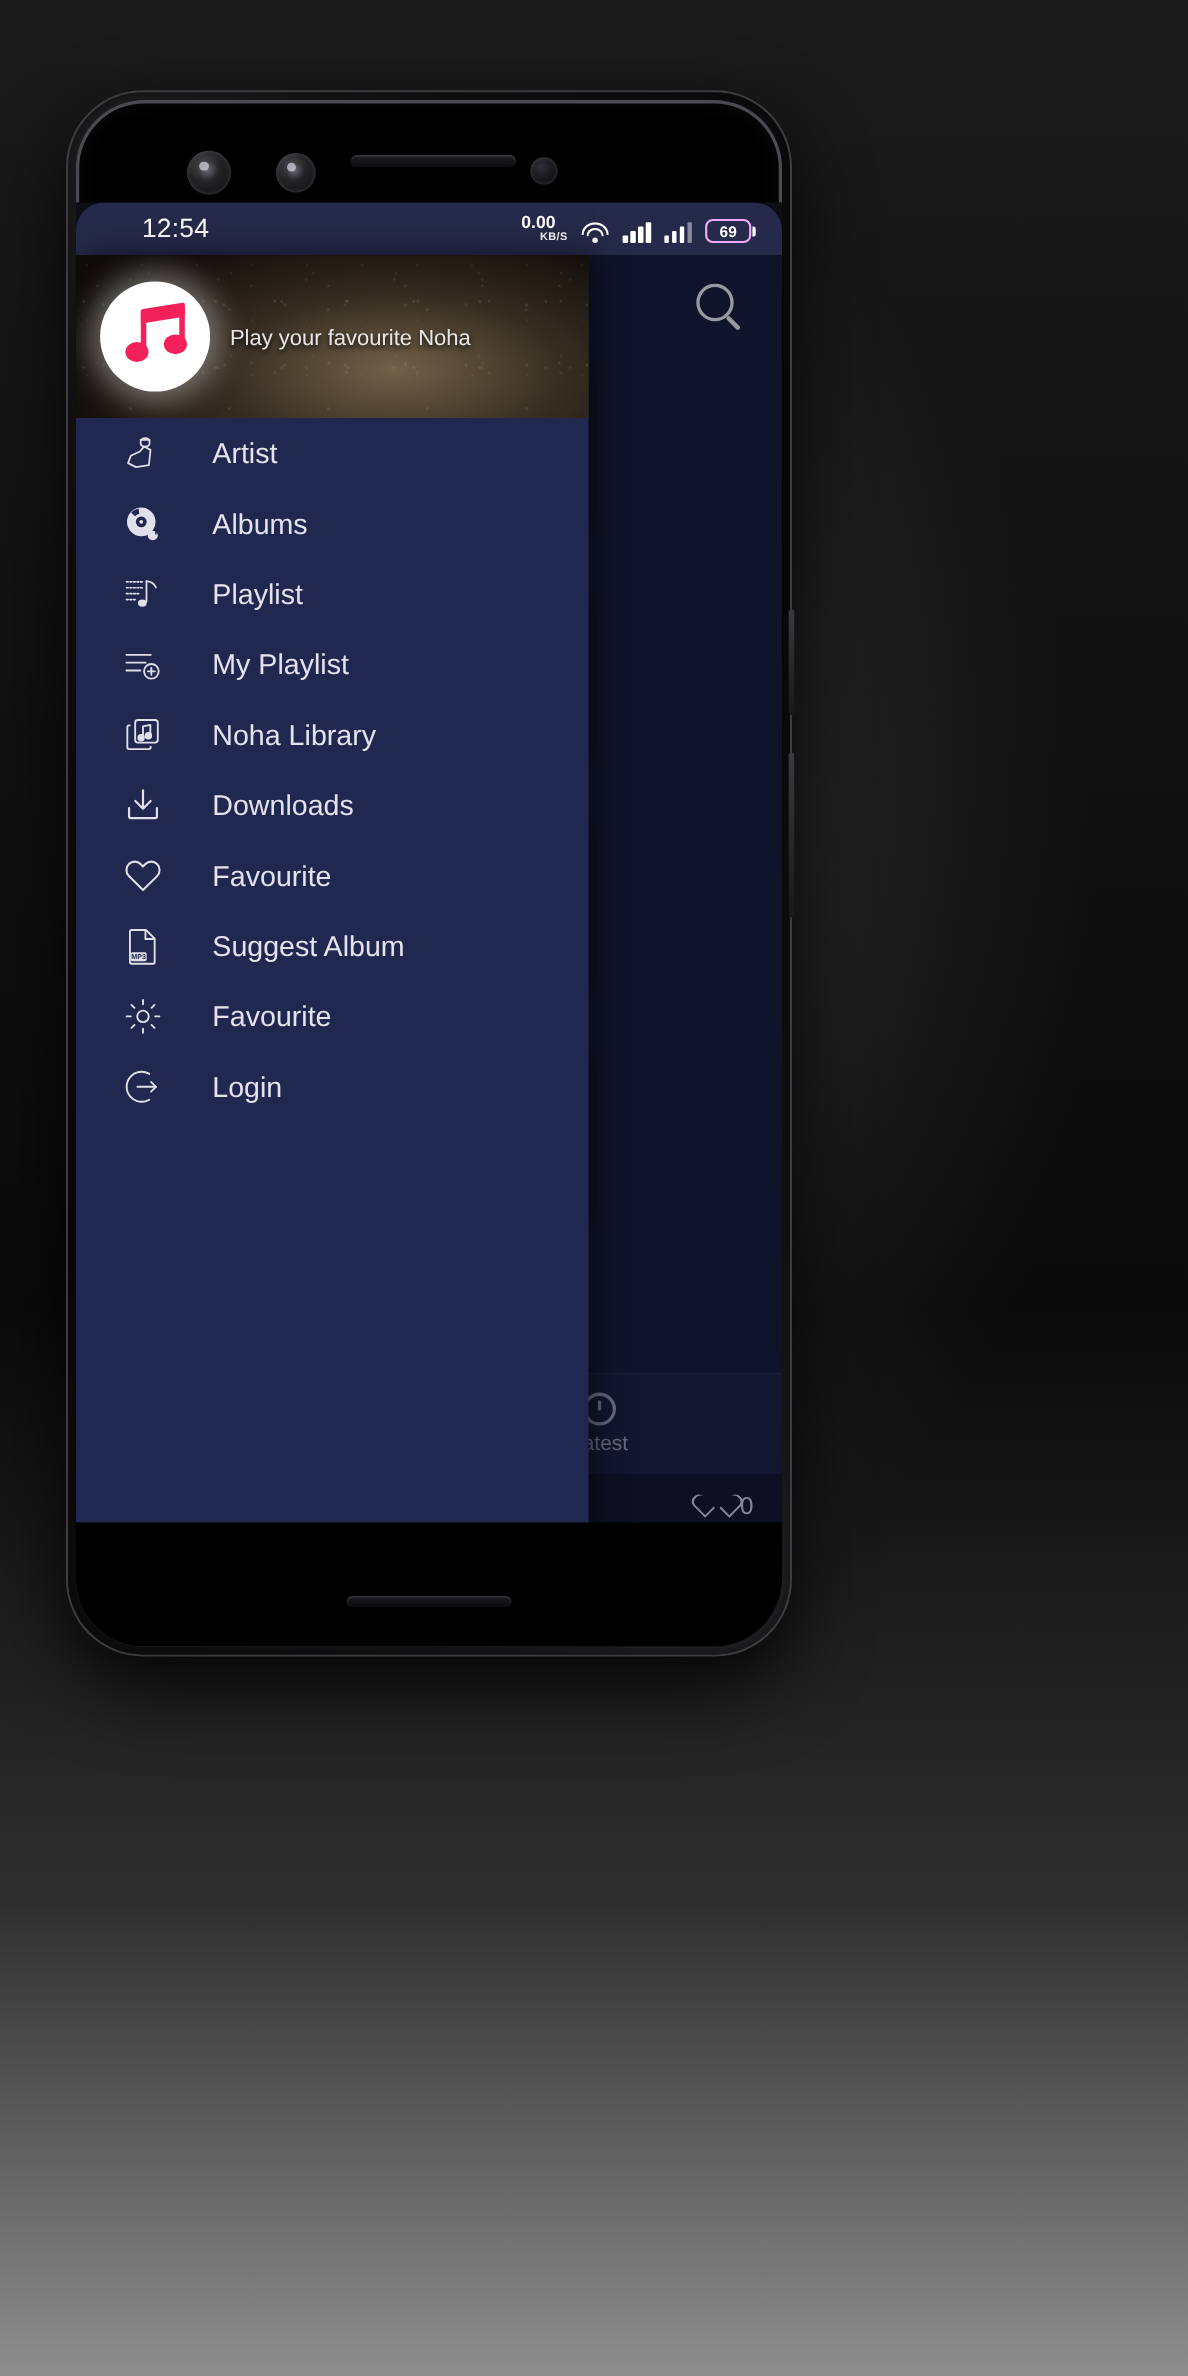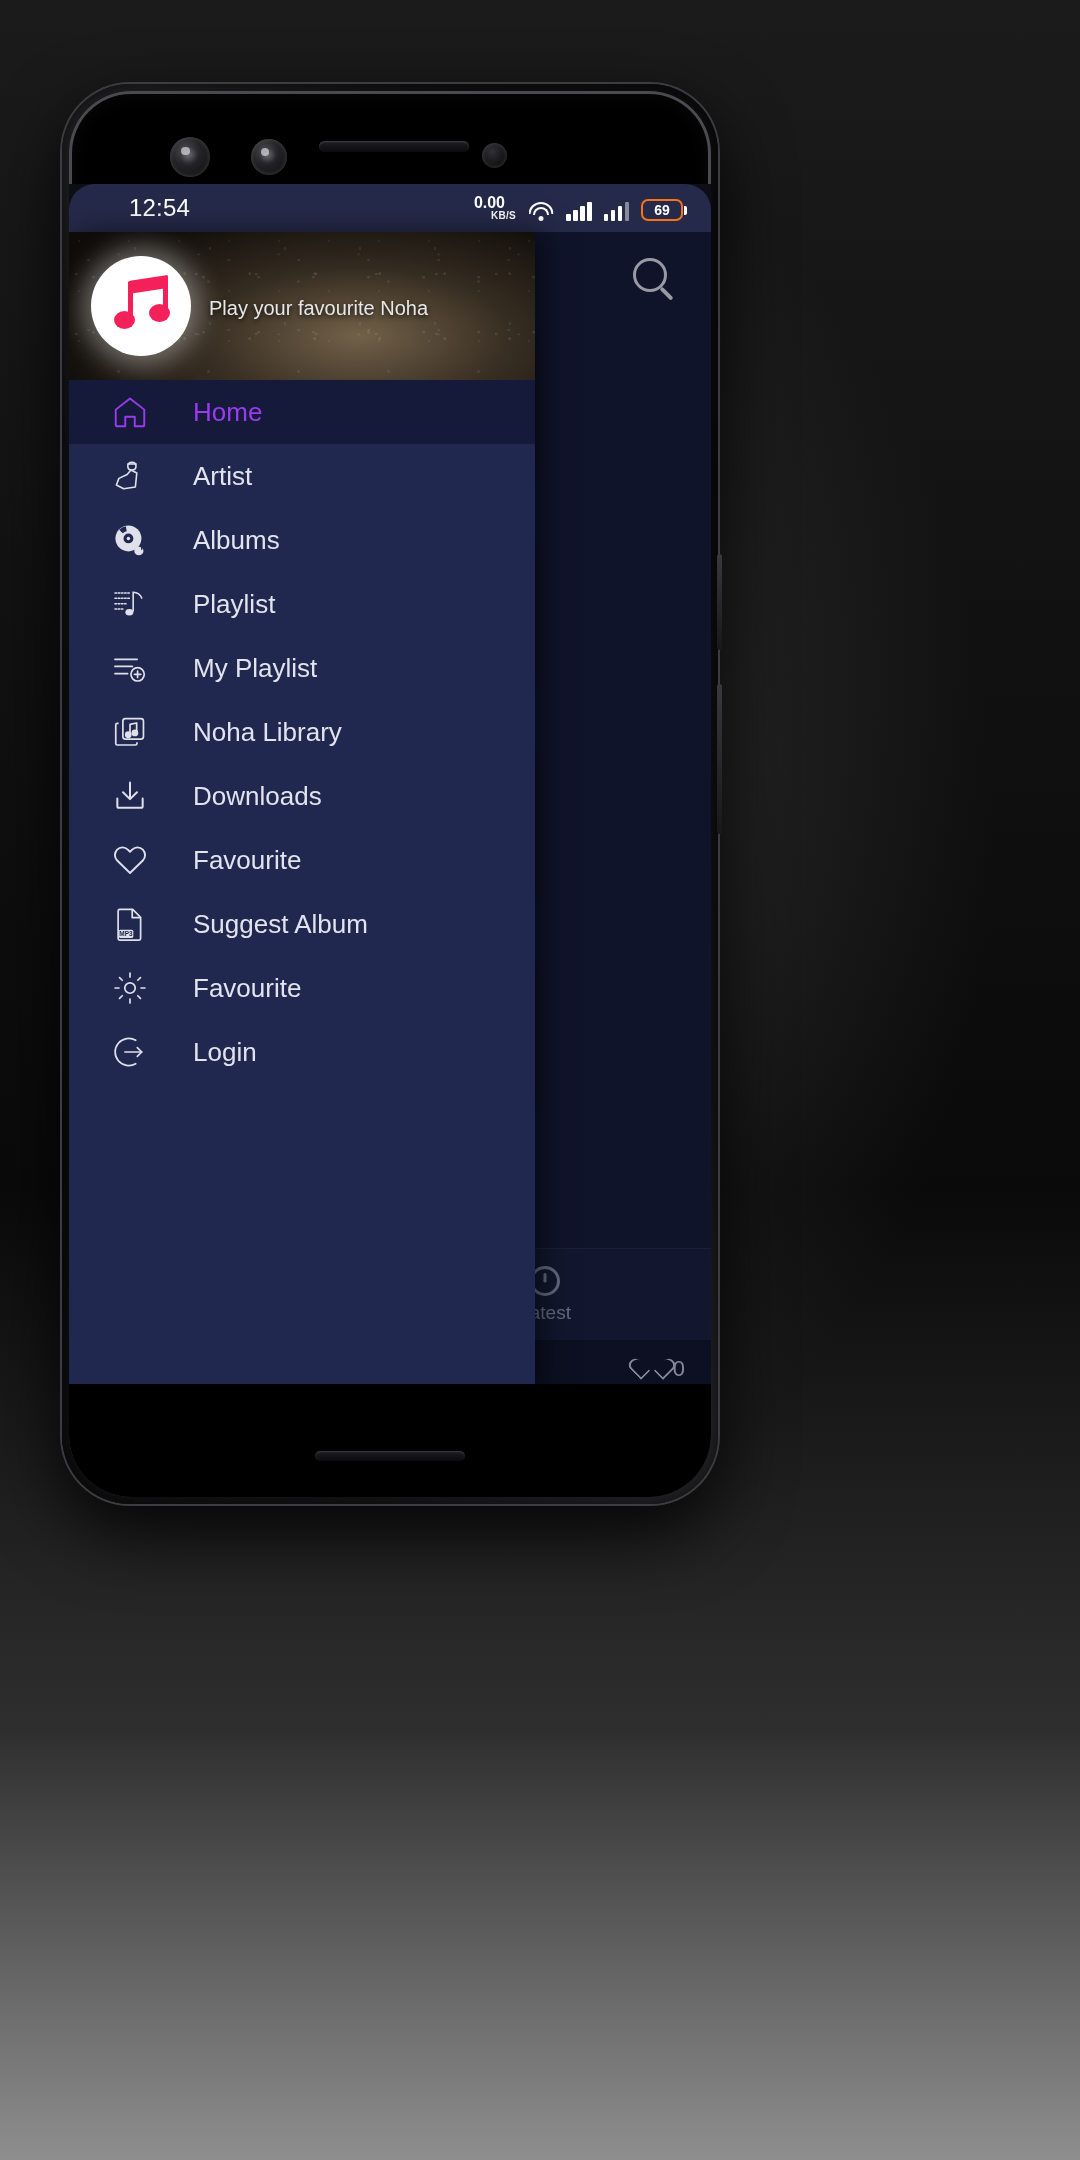--- a/index.html
+++ b/index.html
@@ -80,21 +80,21 @@
   .wifi .dot{ position:absolute; left:50%; bottom:0; transform:translateX(-50%);
     width:5px; height:5px; border-radius:50%; background:#fff; border:none; }
   .bars{ display:flex; align-items:flex-end; gap:2.5px; height:20px; }
   .bars span{ width:4.5px; background:#fff; border-radius:1px; }
   .bars span:nth-child(1){ height:7px; }
   .bars span:nth-child(2){ height:11px; }
   .bars span:nth-child(3){ height:15px; }
   .bars span:nth-child(4){ height:19px; }
   .bars.faded span:nth-child(4){ background:rgba(255,255,255,.45); }
   .batt{ display:flex; align-items:center; }
-  .batt .shell{ width:42px; height:22px; border:2px solid #f97316; border-radius:7px;
+  .batt .shell{ width:42px; height:22px; border:2px solid #f0abfc; border-radius:7px;
     display:flex; align-items:center; justify-content:center; font-size:14px; font-weight:700; color:#fff; }
   .batt .tip{ width:3px; height:9px; background:#fff; border-radius:0 2px 2px 0; margin-left:1px; }
 
   
   .app{ position:absolute; left:0; top:48px; width:642px; height:1166px; background:#181d3a; }
   .app-topbar{ height:95px; display:flex; align-items:center; justify-content:flex-end; padding-right:34px; }
   .search-icon{ width:44px; height:44px; position:relative; }
   .search-icon .ring{ position:absolute; left:0; top:0; width:34px; height:34px;
     border:3.5px solid #e9e9f2; border-radius:50%; }
   .search-icon .handle{ position:absolute; left:28px; top:28px; width:16px; height:3.6px;
@@ -356,28 +356,20 @@
                   <div class="h2"></div>
               </div>
             </div>
             <div class="dh-text">
               <div class="dh-sub">Play your favourite Noha</div>
             </div>
           </div>
 
           <div class="menu">
 
-            <div class="menu-item active">
-              <span class="mi-icon">
-                <svg class="ic" width="38" height="38" viewBox="0 0 24 24" fill="none" stroke="#9b3bf0" stroke-width="1.9" stroke-linecap="round" stroke-linejoin="round">
-                  <path d="M3 10.5 12 3.5l9 7V20a1 1 0 0 1-1 1h-5v-6H9v6H4a1 1 0 0 1-1-1z"></path>
-                </svg>
-              </span>
-              <span class="mi-label">Home</span>
-            </div>
 
             <div class="menu-item">
               <span class="mi-icon">
                 <svg class="ic" width="38" height="38" viewBox="0 0 24 24" fill="none" stroke="#dfe0ea" stroke-width="1.6" stroke-linecap="round" stroke-linejoin="round">
                   <path d="M13.2 3.4c1.6 0 2.6 1 2.6 2.4s-1 2.4-2.6 2.4-2.6-1-2.6-2.4 1-2.4 2.6-2.4z"></path>
                   <path d="M10.6 4.4h5.2"></path>
                   <path d="M12.6 8.2 10.2 11 5 13.5l-1.6 4.2 4.6 2.3 7.4-1.1.9-8.8z"></path>
                 </svg>
               </span>
               <span class="mi-label">Artist</span>

